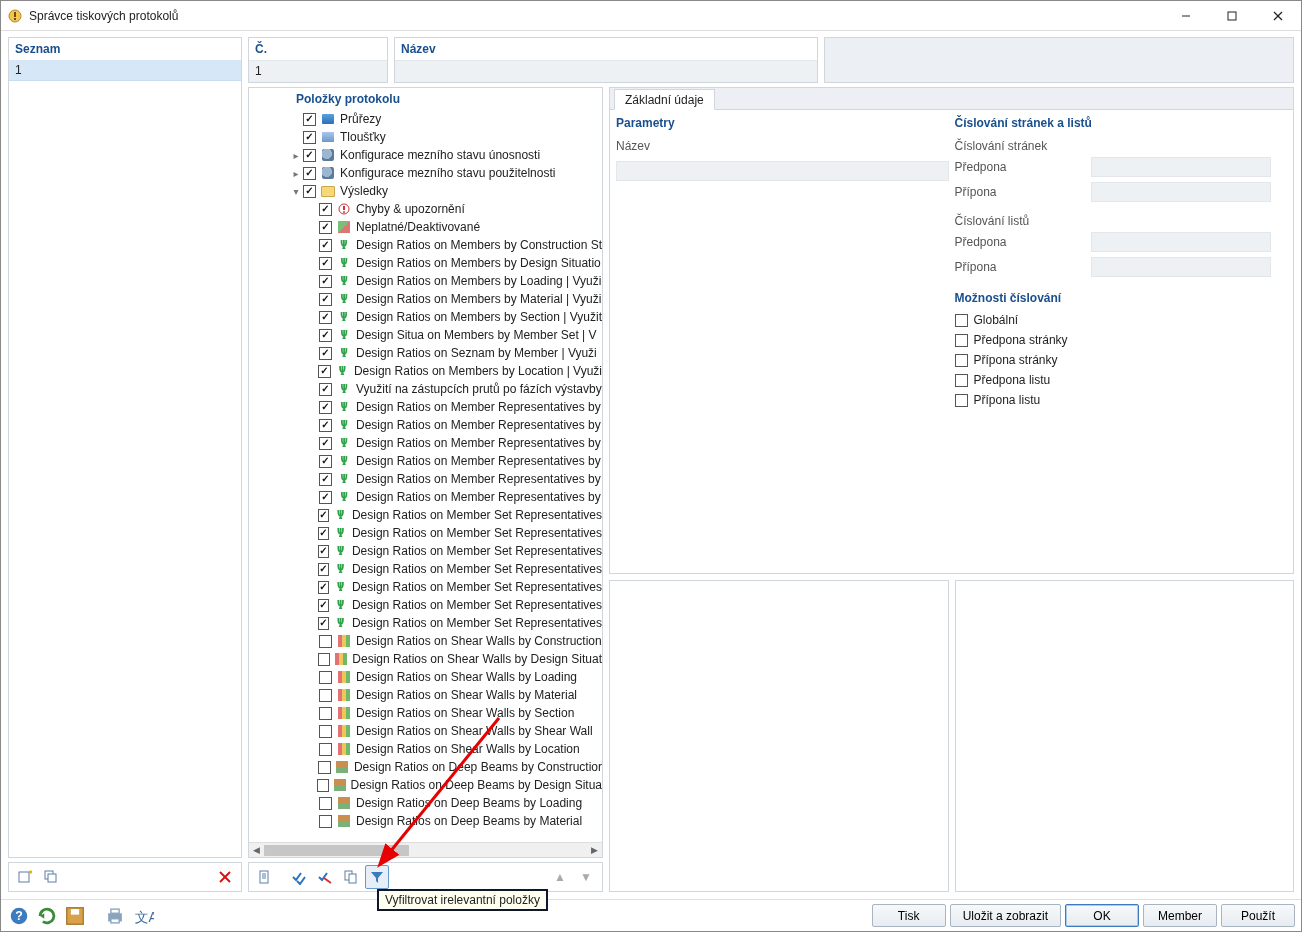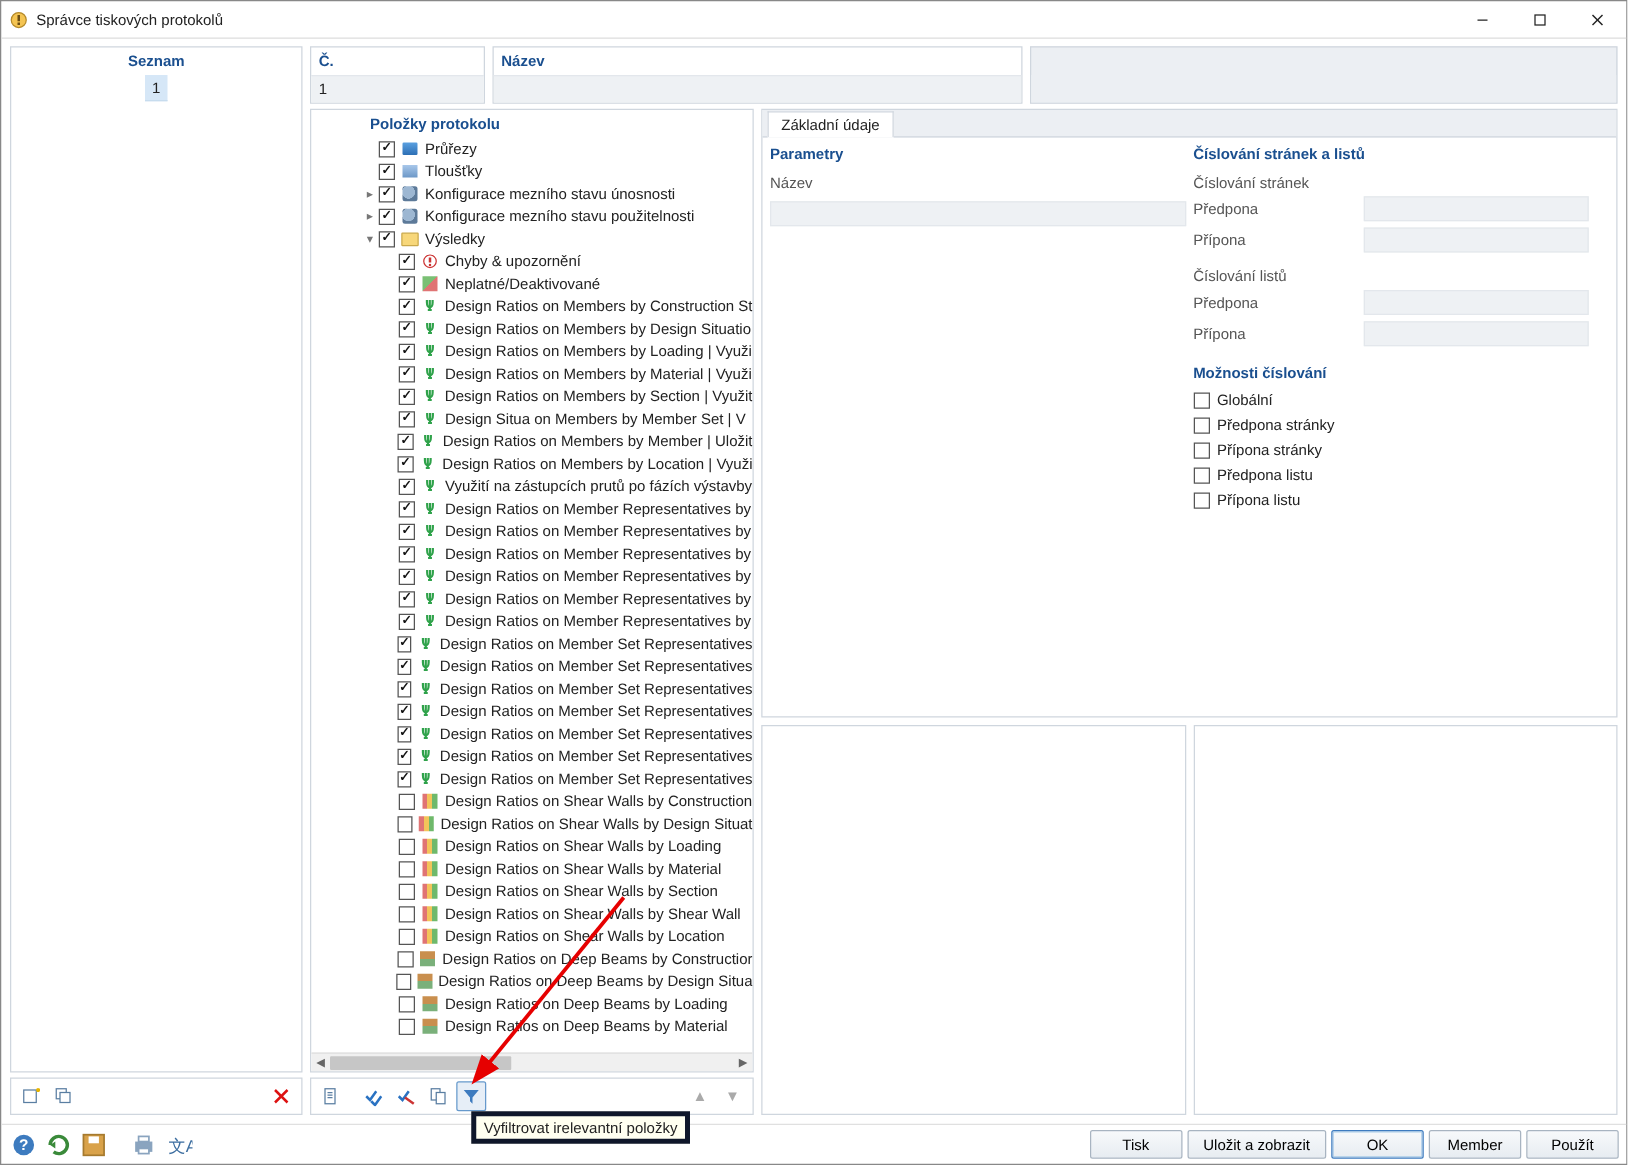--- a/index.html
+++ b/index.html
@@ -59,21 +59,21 @@
   .frow .field.wide { max-width:none; }
   .chkline { display:flex; align-items:center; gap:6px; height:20px; }
   .chkline .chk { margin:0;}
   .details-bottom { display:flex; gap:6px; height:312px; }
   .details-bottom .pane { flex:1; border:1px solid #cfd6de; }
   .footer { height:32px; display:flex; align-items:center; padding:0 6px; gap:4px; border-top:1px solid #e0e0e0; }
   .footer .spacer { flex:1; }
   .fbtn { height:23px; min-width:74px; padding:0 12px; background:linear-gradient(#f7f9fb,#e7ecf1); border:1px solid #a8b4c1; border-radius:2px; font-size:12px; display:flex; align-items:center; justify-content:center;}
   .fbtn.primary { border-color:#3d7bbf; box-shadow:inset 0 0 0 1px #a8cbe8;}
   .sqbtn { width:24px; height:24px; display:flex; align-items:center; justify-content:center; border:1px solid transparent; border-radius:2px;}
-  .tooltip { position:absolute; left:128px; top:26px; background:#fffff0; border:4px solid #0f172a; padding:2px 6px; font-size:12px; white-space:nowrap; z-index:10;}
+  .tooltip { position:absolute; left:128px; top:26px; background:#fffff0; border:2px solid #0f172a; padding:2px 6px; font-size:12px; white-space:nowrap; z-index:10;}
   .arrow-annot { position:absolute; pointer-events:none; z-index:5;}
   .redbox { border:2px solid #e60000; }
   .updown { margin-left:auto; display:flex; gap:2px;}
   
   .ic-folder { width:14px; height:11px; background:#f7d77a; border:1px solid #caa94b; border-radius:1px;}
   .ic-w { font-weight:bold; color:#2fa24a; font-family:monospace; font-size:12px;}
   .ic-sec { width:12px; height:10px; background:linear-gradient(#5aa0e0,#2d6fb5); border-radius:1px;}
   .ic-th { width:12px; height:10px; background:linear-gradient(#a8c7ea,#6d98c7);}
   .ic-cfg { width:12px; height:12px; background:radial-gradient(circle at 40% 40%,#9db7d2 50%,#5d7a99 52%); border-radius:2px;}
   .ic-inv { width:12px;height:12px; background:linear-gradient(135deg,#7ac074 50%,#e07474 50%);}
@@ -114,21 +114,21 @@
             <line x1="9" y1="1" x2="1" y2="9" stroke="currentColor" stroke-width="1.2"></line>
           </svg>
         </div>
     </div>
   </div>
 
   <div class="content">
     <div class="columns">
 
       <div class="col-left">
-        <div class="box" style="flex:1; display:flex; flex-direction:column;align-items:center;">
+        <div class="box" style="flex:1; display:flex; flex-direction:column;">
           <div class="box-header">Seznam</div>
           <div class="seznam-body">
             <div class="list-row">1</div>
           </div>
         </div>
         <div class="toolbar">
           <div class="lgroup">
             <div class="tbtn">
                 <svg viewBox="0 0 16 16">
                   <rect x="2" y="3" width="10" height="10" fill="#fff" stroke="#5a7ea2"></rect>
@@ -283,21 +283,21 @@
                         <span class="ic-w">Ψ</span>
                       </span>
                       <span class="tlabel">Design Situa on Members by Member Set | V</span>
                     </div>
                     <div class="node pind3">
                       <span class="exp"></span>
                       <span class="chk checked"></span>
                       <span class="nicon">
                         <span class="ic-w">Ψ</span>
                       </span>
-                      <span class="tlabel">Design Ratios on Members by Member | Uložit</span>
+                      <span class="tlabel">Design Ratios on Seznam by Member | Využi</span>
                     </div>
                     <div class="node pind3">
                       <span class="exp"></span>
                       <span class="chk checked"></span>
                       <span class="nicon">
                         <span class="ic-w">Ψ</span>
                       </span>
                       <span class="tlabel">Design Ratios on Members by Location | Využi</span>
                     </div>
                     <div class="node pind3">

